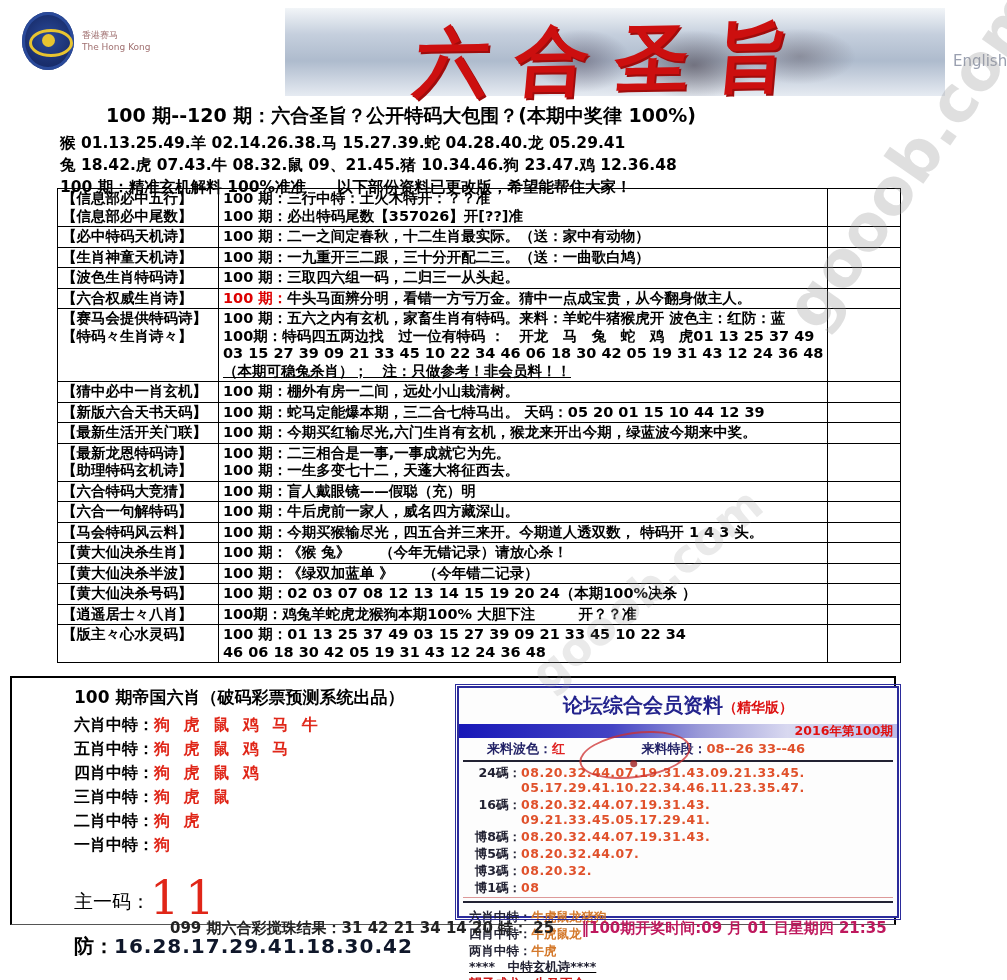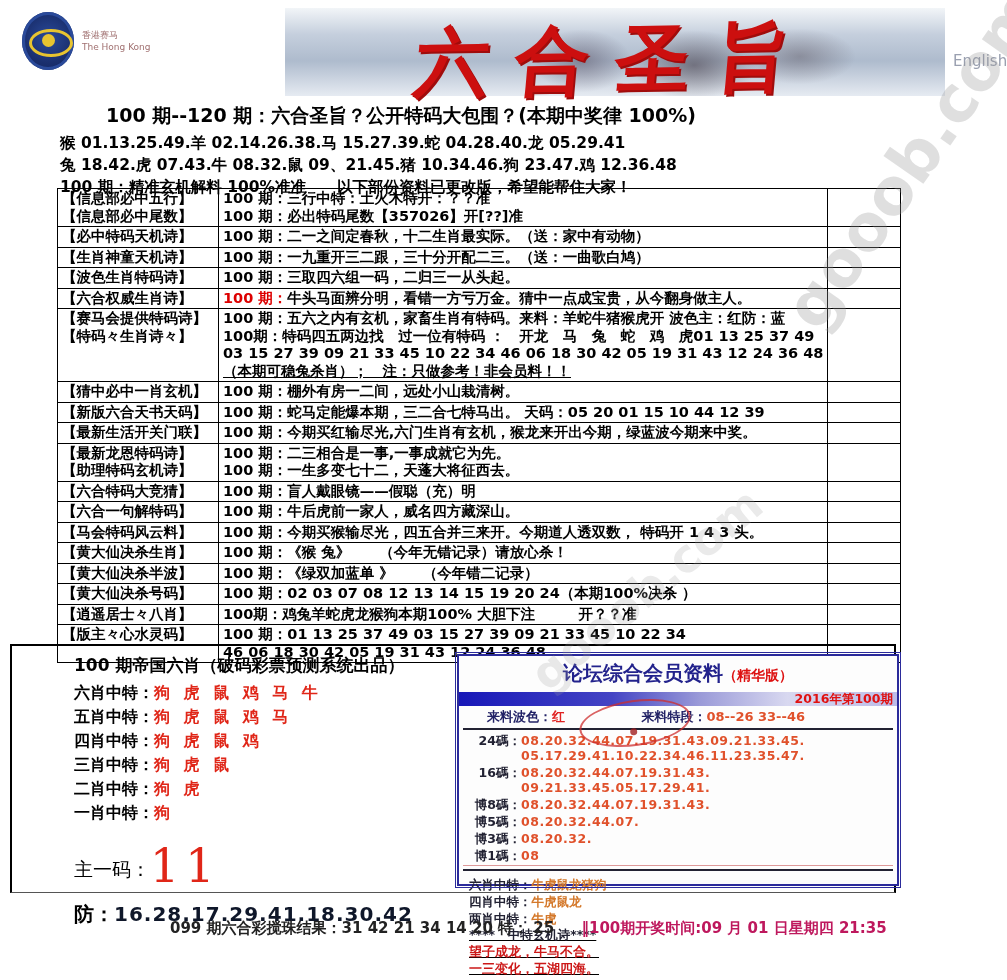--- a/index.html
+++ b/index.html
@@ -29,21 +29,21 @@
   table.main{position:absolute;left:57px;top:188px;width:844px;border-collapse:collapse;}
   table.main td{border:1px solid #000;vertical-align:top;padding:1px 4px;}
   td.lblcell{width:152px;white-space:nowrap;}
   td.cellc{width:548px;}
   td.spacer{border-left:1px solid #000;}
   .lbl{font-size:14.5px;font-weight:bold;line-height:17.5px;white-space:nowrap;}
   .cline{font-size:14.5px;font-weight:bold;line-height:17.5px;white-space:nowrap;}
   .redtxt{color:#dd0000;}
   .uline{text-decoration:underline;}
   
-  .bottom-panel{position:absolute;left:10px;top:644px;width:882px;height:246px;border:2px solid #000;border-bottom:1px solid #555;display:flex;}
+  .bottom-panel{position:absolute;left:10px;top:676px;width:882px;height:246px;border:2px solid #000;border-bottom:1px solid #555;display:flex;}
   .imperial{padding:8px 0 0 62px;width:380px;}
   .imp-title{font-size:17px;font-weight:bold;color:#000;margin-bottom:4px;white-space:nowrap;}
   .imp-row{font-size:16px;font-weight:bold;line-height:24px;white-space:nowrap;}
   .imp-row .val{color:#e02618;letter-spacing:4px;}
   .main-code{margin-top:14px;font-size:19px;font-weight:normal;white-space:nowrap;}
   .main-code .big{font-size:46px;color:#e02618;font-family:"DejaVu Serif","Liberation Serif",serif;letter-spacing:6px;vertical-align:-6px;}
   .guard{margin-top:8px;font-size:20px;font-weight:bold;white-space:nowrap;}
   .guard .val{color:#0f172a;letter-spacing:1px;}
   
   .member-box{position:absolute;left:445px;top:8px;width:438px;height:228px;border:2px solid #2b2b9b;outline:1px solid #2b2b9b;outline-offset:1px;background:#fdfdfd;}

